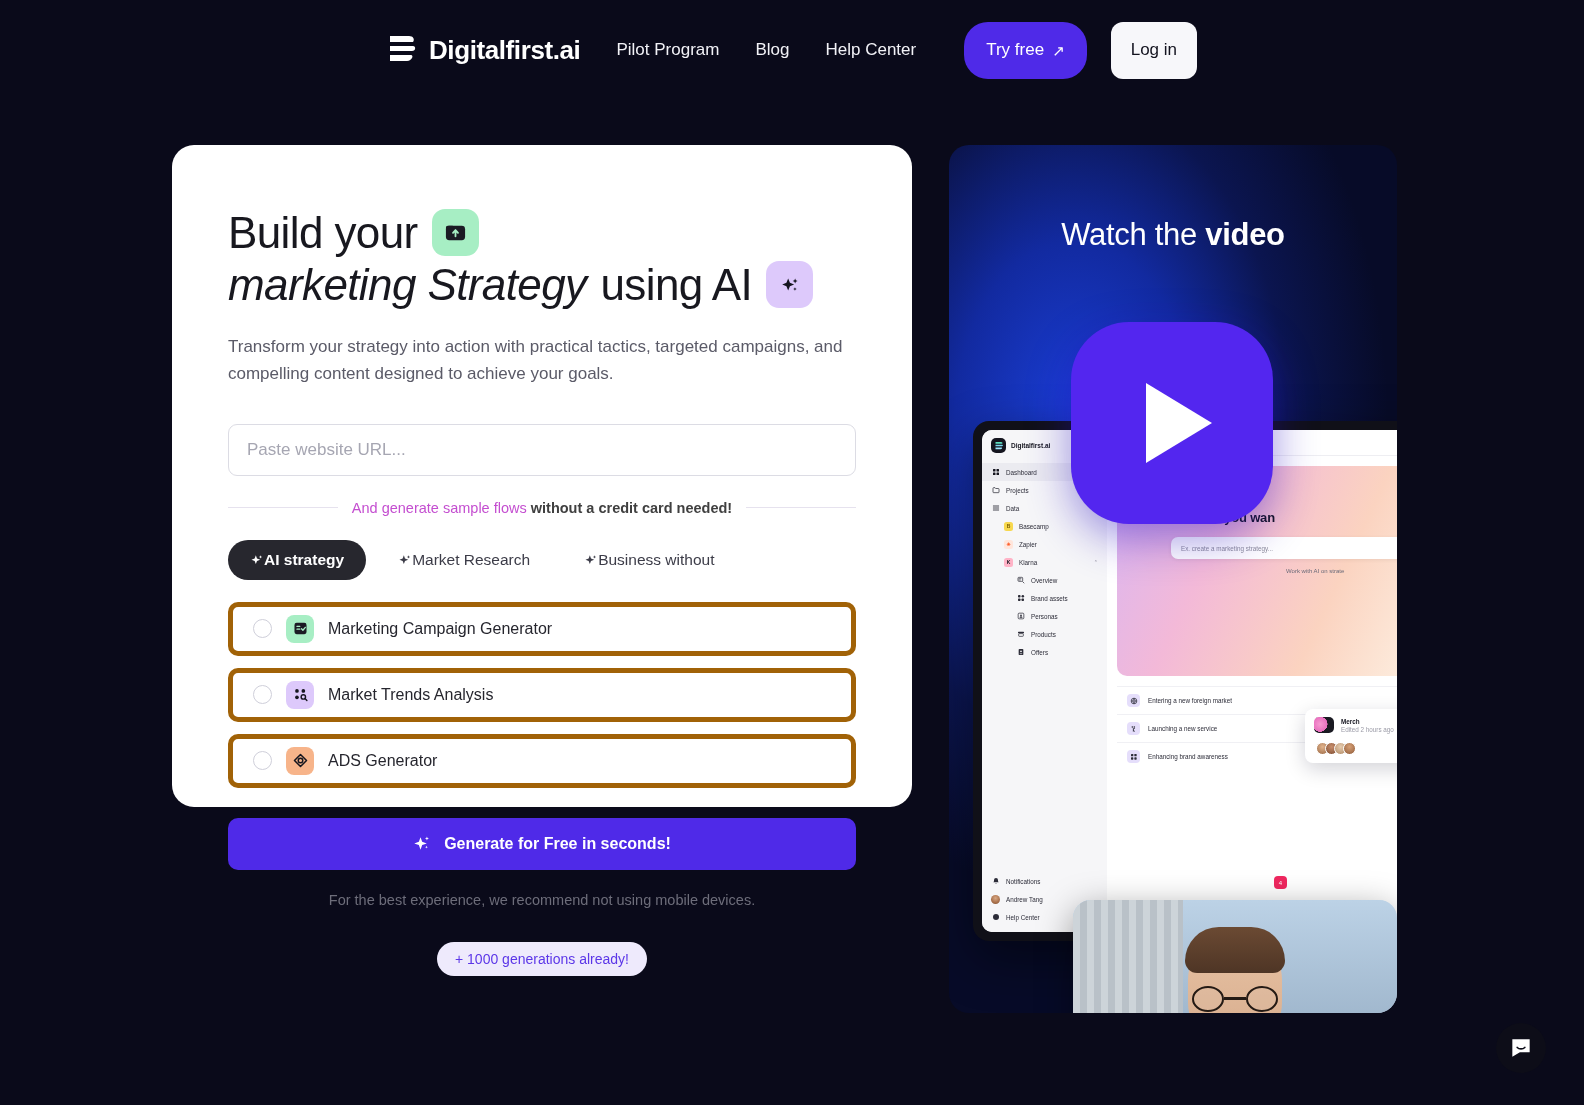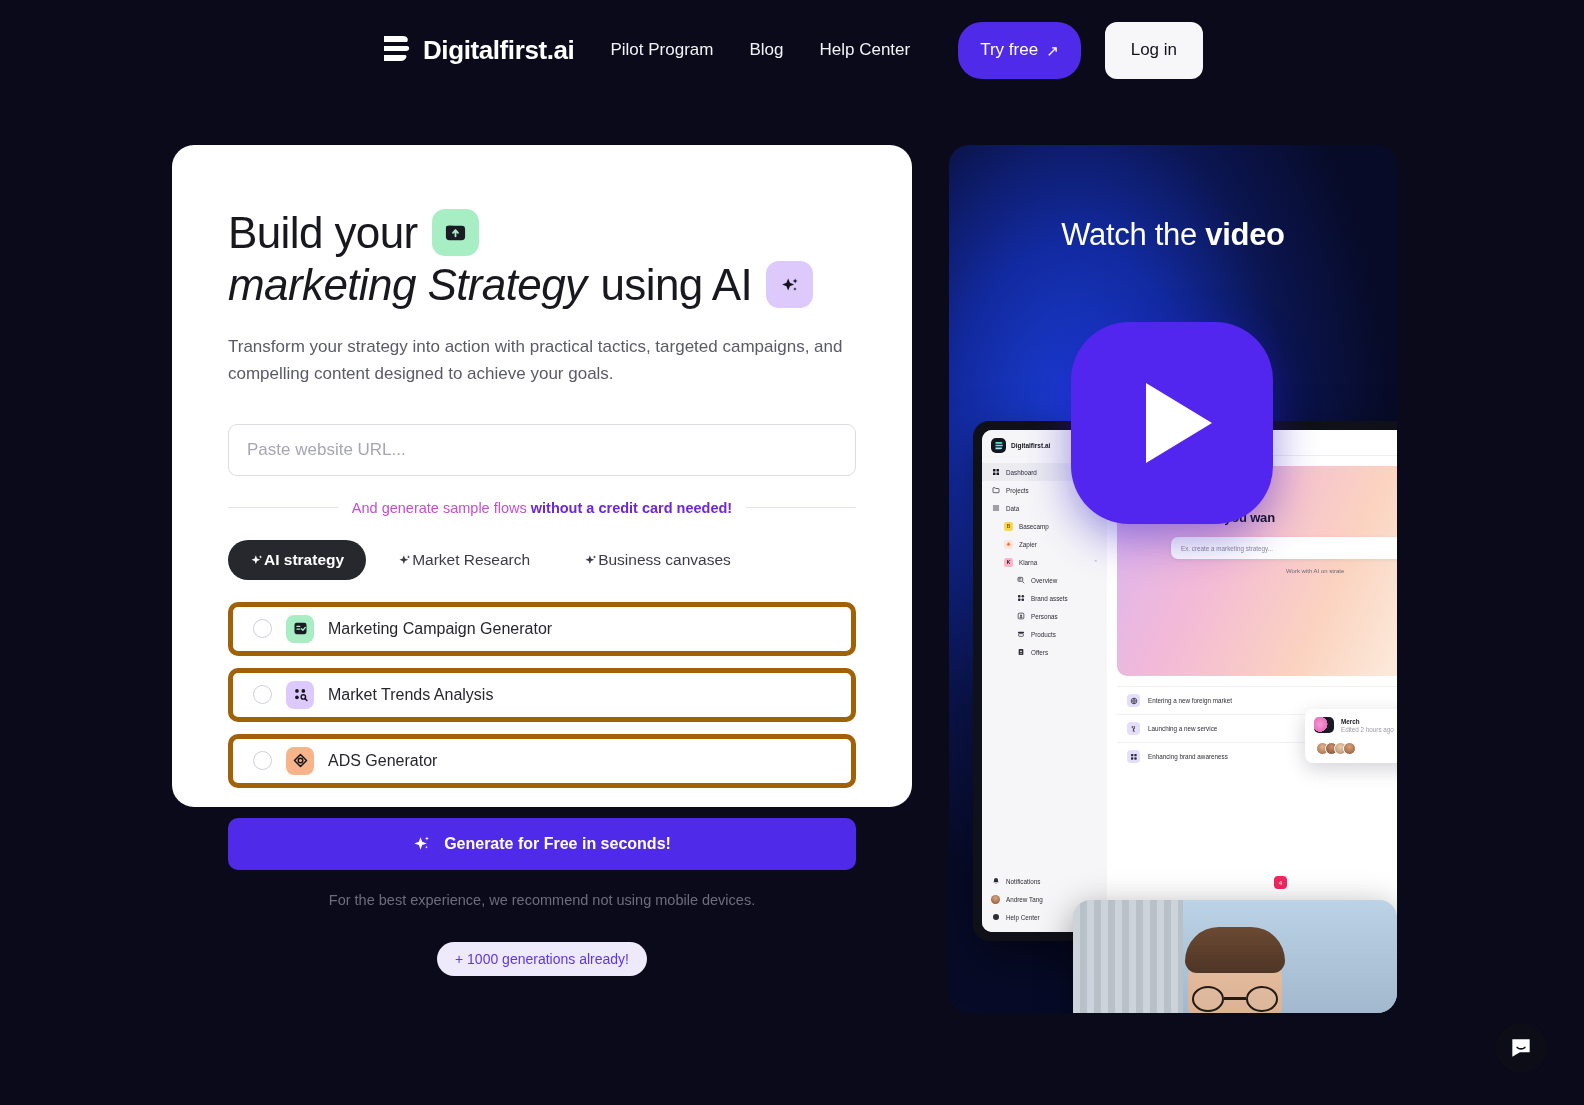--- a/index.html
+++ b/index.html
@@ -31,21 +31,21 @@
   }
   .header-actions { display: flex; align-items: center; gap: 24px; }
   .btn-try {
     background: #4f2ae8; color: #ffffff; border: none;
     border-radius: 24px; padding: 0 22px; height: 57px;
     font-size: 17px; font-family: inherit; cursor: pointer;
     display: flex; align-items: center; gap: 8px;
   }
   .btn-login {
     background: #f7f7fa; color: #12121e; border: none;
-    border-radius: 12px; padding: 0 26px; height: 57px;
+    border-radius: 12px; padding: 0 20px; height: 57px;
     font-size: 17px; font-family: inherit; cursor: pointer;
   }
   .arrow-ne { font-size: 15px; line-height: 1; }
 
   
   .stage {
     position: absolute; left: 0; top: 100px;
     width: 1584px; height: 1005px;
   }
 
@@ -80,21 +80,21 @@
     color: #18181f; background: #fff; outline: none;
   }
   .url-input::placeholder { color: #a6a6b2; }
 
   .divider {
     margin-top: 24px; display: flex; align-items: center; gap: 14px;
   }
   .divider .line { flex: 1; height: 1px; background: #e6e2ee; }
   .divider .txt { font-size: 14.5px; white-space: nowrap; }
   .dv-pink { color: #c44ed0; }
-  .dv-purple { color: #6d28d9; font-weight: bold; }
+  .dv-purple { color: #404040; font-weight: bold; }
 
   .tabs { margin-top: 24px; display: flex; align-items: center; gap: 10px; }
   .tab {
     display: flex; align-items: center; 
     padding: 0 22px; height: 40px; border-radius: 22px;
     font-size: 15.5px; color: #3c3c48; cursor: pointer;
     background: transparent; border: none; font-family: inherit;
   }
   .tab.active { background: #27272e; color: #ffffff; font-weight: bold; }
   .tab .spark { width: 14px; height: 14px; flex: none; }
@@ -404,21 +404,21 @@
           <path d="M10 4 L12 9.5 L17.5 11.5 L12 13.5 L10 19 L8 13.5 L2.5 11.5 L8 9.5 Z" fill="currentColor"></path>
           <path d="M18 4 L18.8 6 L20.8 6.8 L18.8 7.6 L18 9.6 L17.2 7.6 L15.2 6.8 L17.2 6 Z" fill="currentColor"></path>
         </svg>
         <span>Market Research</span>
       </button>
       <button class="tab">
         <svg class="spark" viewBox="0 0 24 24" aria-hidden="true">
           <path d="M10 4 L12 9.5 L17.5 11.5 L12 13.5 L10 19 L8 13.5 L2.5 11.5 L8 9.5 Z" fill="currentColor"></path>
           <path d="M18 4 L18.8 6 L20.8 6.8 L18.8 7.6 L18 9.6 L17.2 7.6 L15.2 6.8 L17.2 6 Z" fill="currentColor"></path>
         </svg>
-        <span>Business canvases</span>
+        <span>Business without</span>
       </button>
     </div>
 
     <div class="options">
       <div class="option">
         <span class="radio"></span>
         <span class="opt-icon oi-green">
           <svg width="17" height="17" viewBox="0 0 24 24" aria-hidden="true">
             <rect x="3.5" y="4" width="17" height="16" rx="3" fill="#1b1b24"></rect>
             <path d="M7 9 h4 M7 13 h4" stroke="#a7eec4" stroke-width="1.7" stroke-linecap="round"></path>

